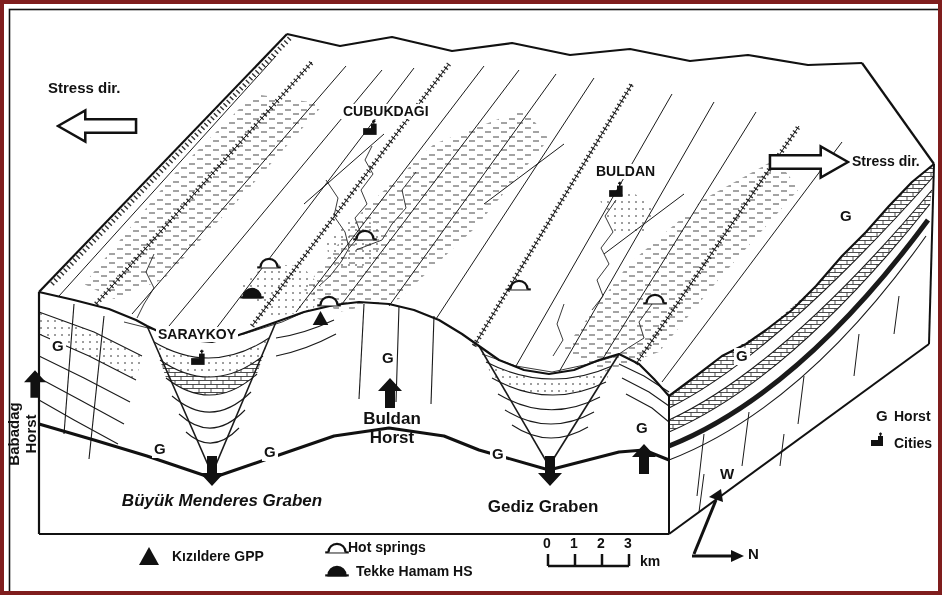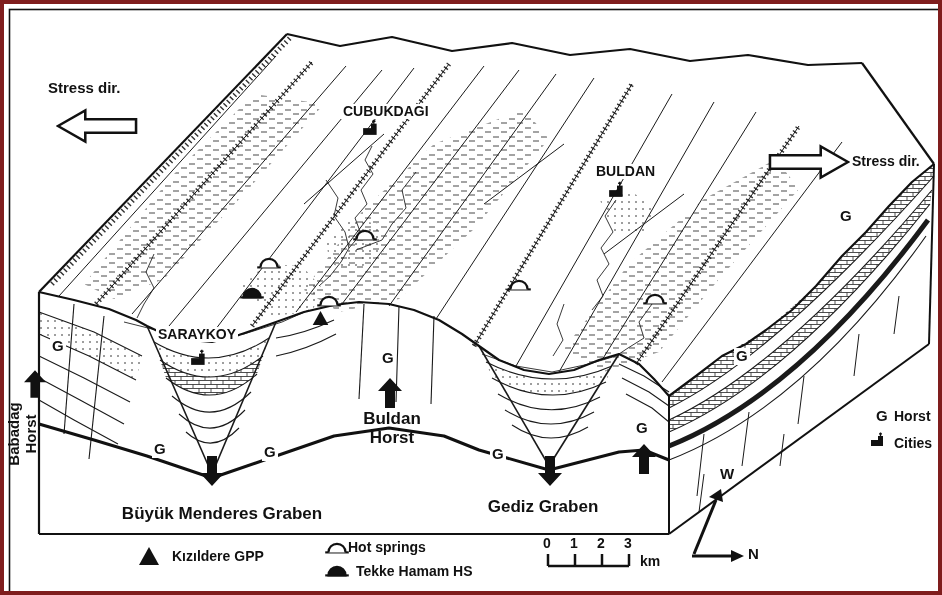--- a/index.html
+++ b/index.html
@@ -247,21 +247,21 @@
   <span class="lbl s15 wbg" style="left:486px; top:442px;">G</span>
   <span class="lbl s15 wbg" style="left:630px; top:416px;">G</span>
   <span class="lbl s15 wbg" style="left:730px; top:344px;">G</span>
   <span class="lbl s15 wbg" style="left:834px; top:204px;">G</span>
 
   <div class="lbl s15 ctr rot" style="left:-38px; top:410px; width:120px; height:40px;">
     <div>Babadag</div>
     <div>Horst</div>
   </div>
 
-  <div class="lbl s17 ctr" style="left:98px; top:501px; width:240px;">Büyük Menderes Graben</div>
+  <div class="lbl s17 ctr" style="left:98px; top:488px; width:240px;font-style:italic;">Büyük Menderes Graben</div>
 
   <div class="lbl s17 ctr" style="left:346px; top:406px; width:84px;">
     <div>Buldan</div>
     <div>Horst</div>
   </div>
 
   <div class="lbl s17 ctr" style="left:464px; top:494px; width:150px;">Gediz Graben</div>
 
   <span class="lbl s15" style="left:872px; top:404px;">G</span>
   <span class="lbl s14" style="left:890px; top:405px;">Horst</span>

